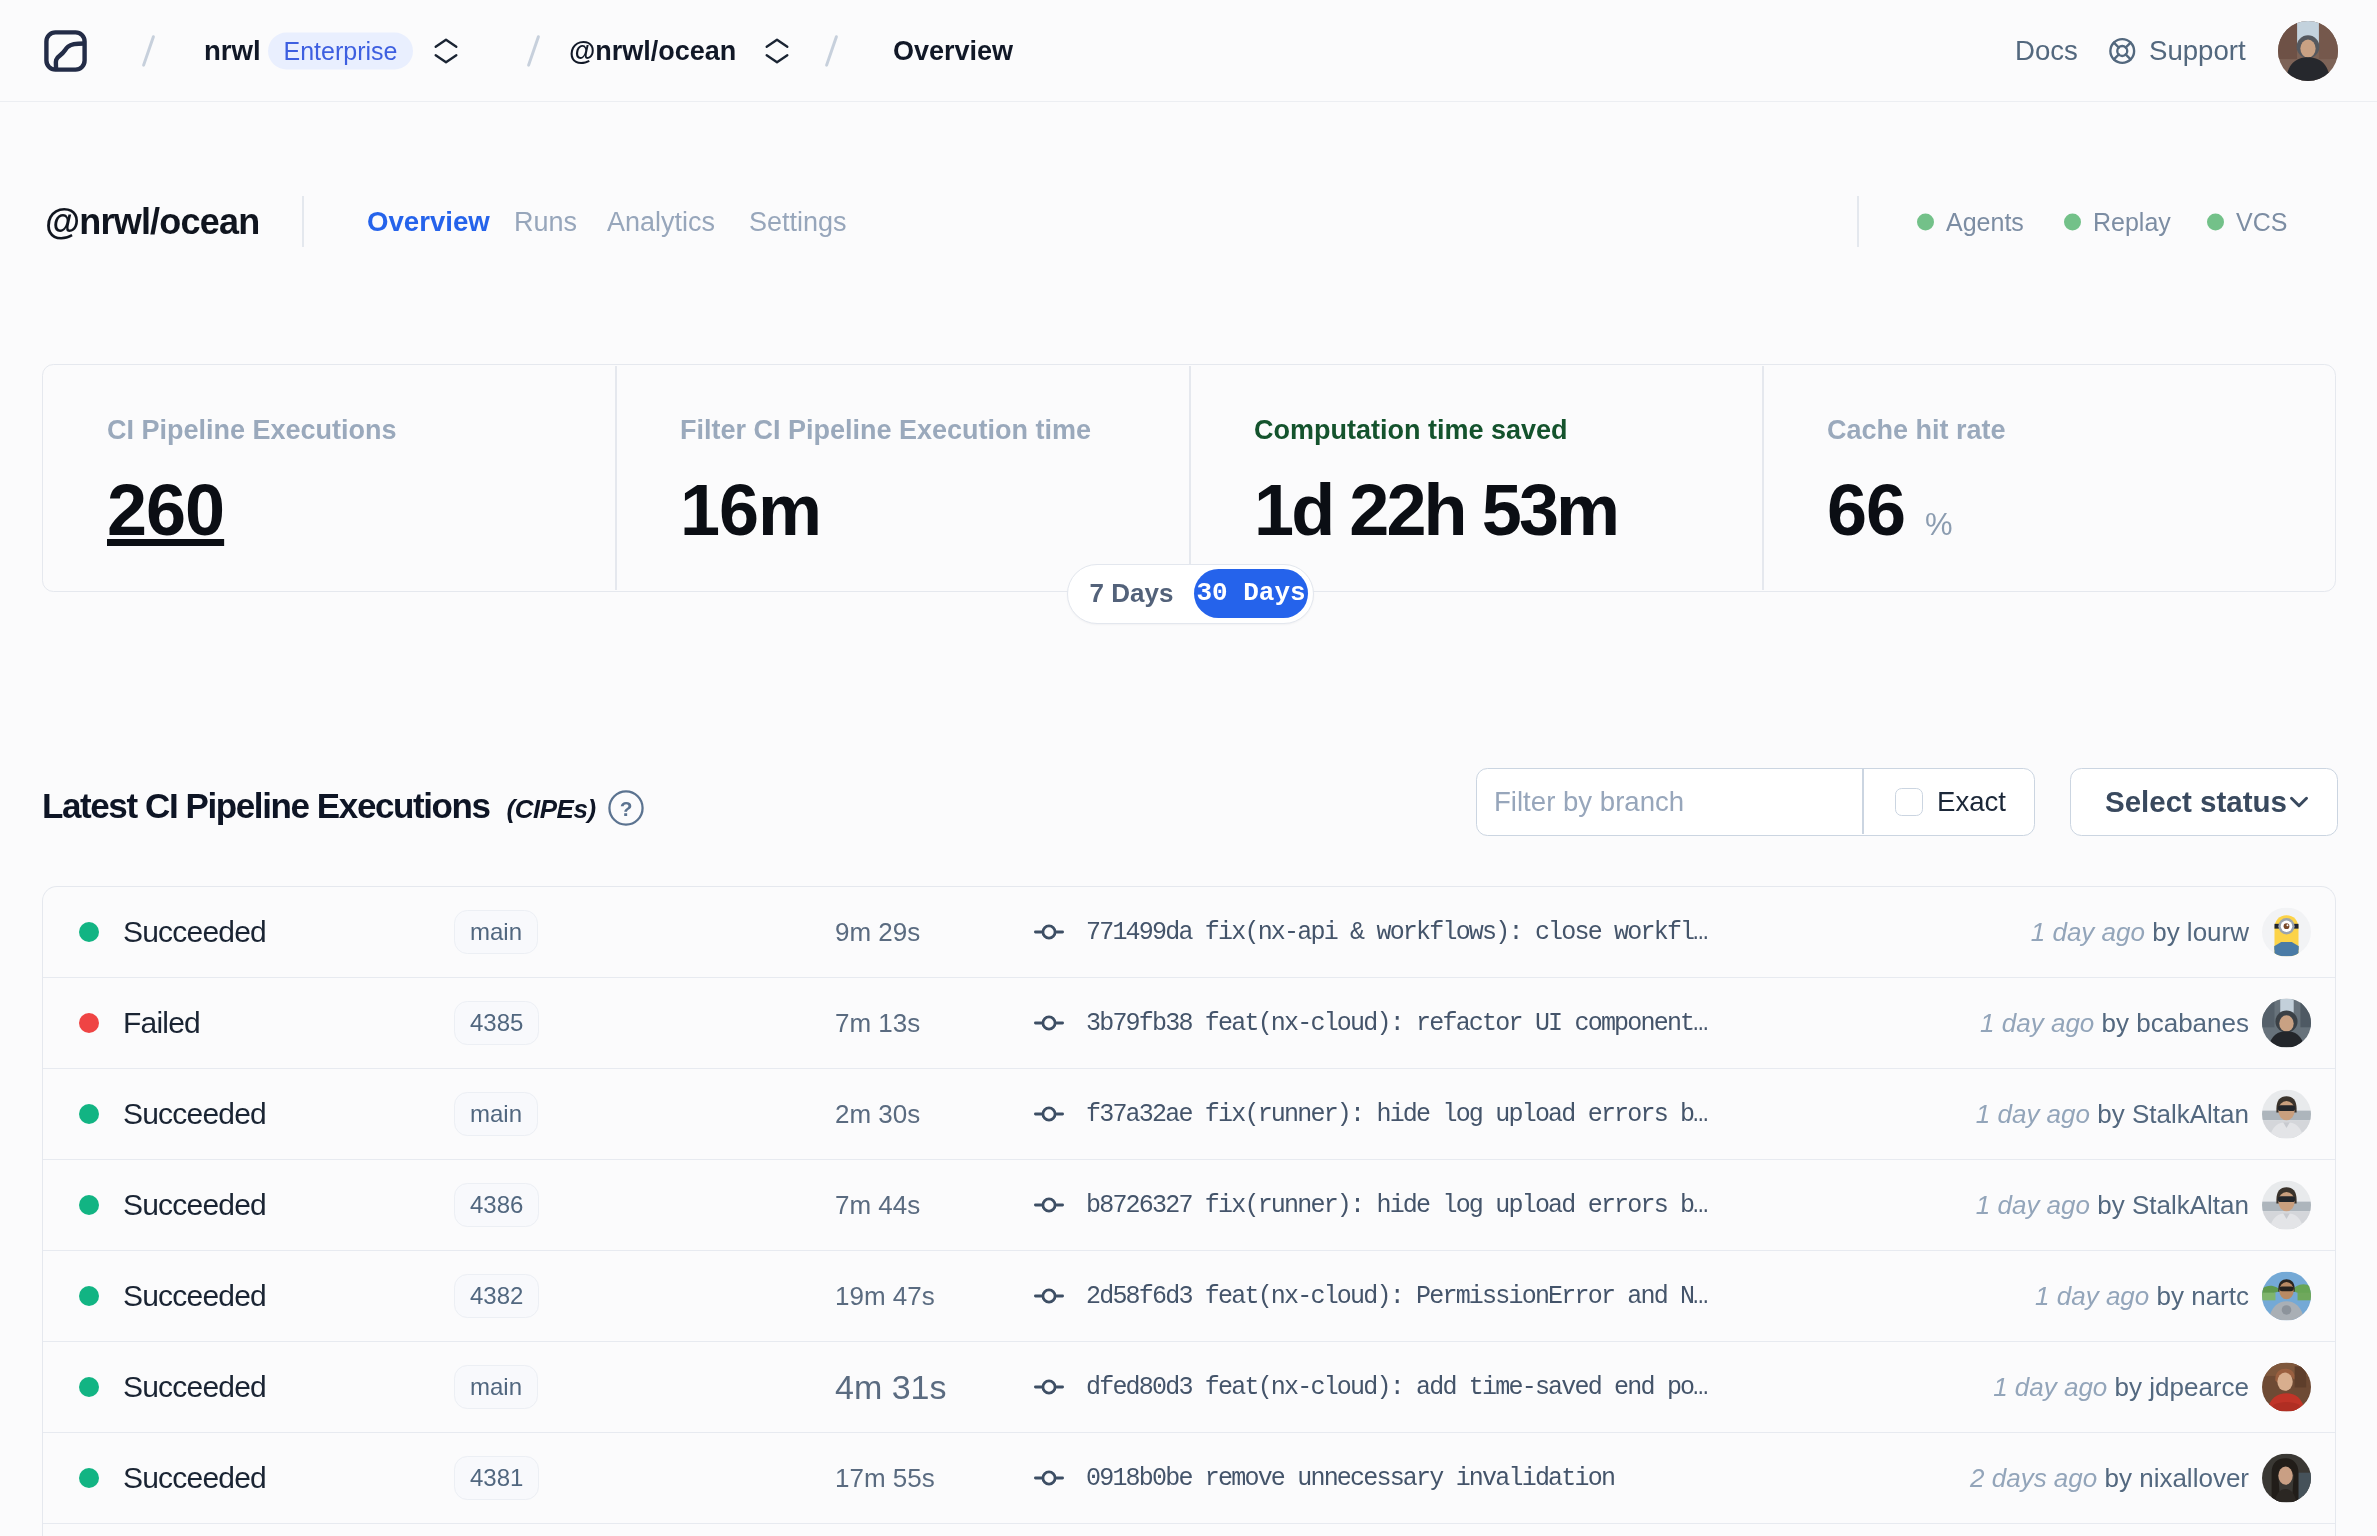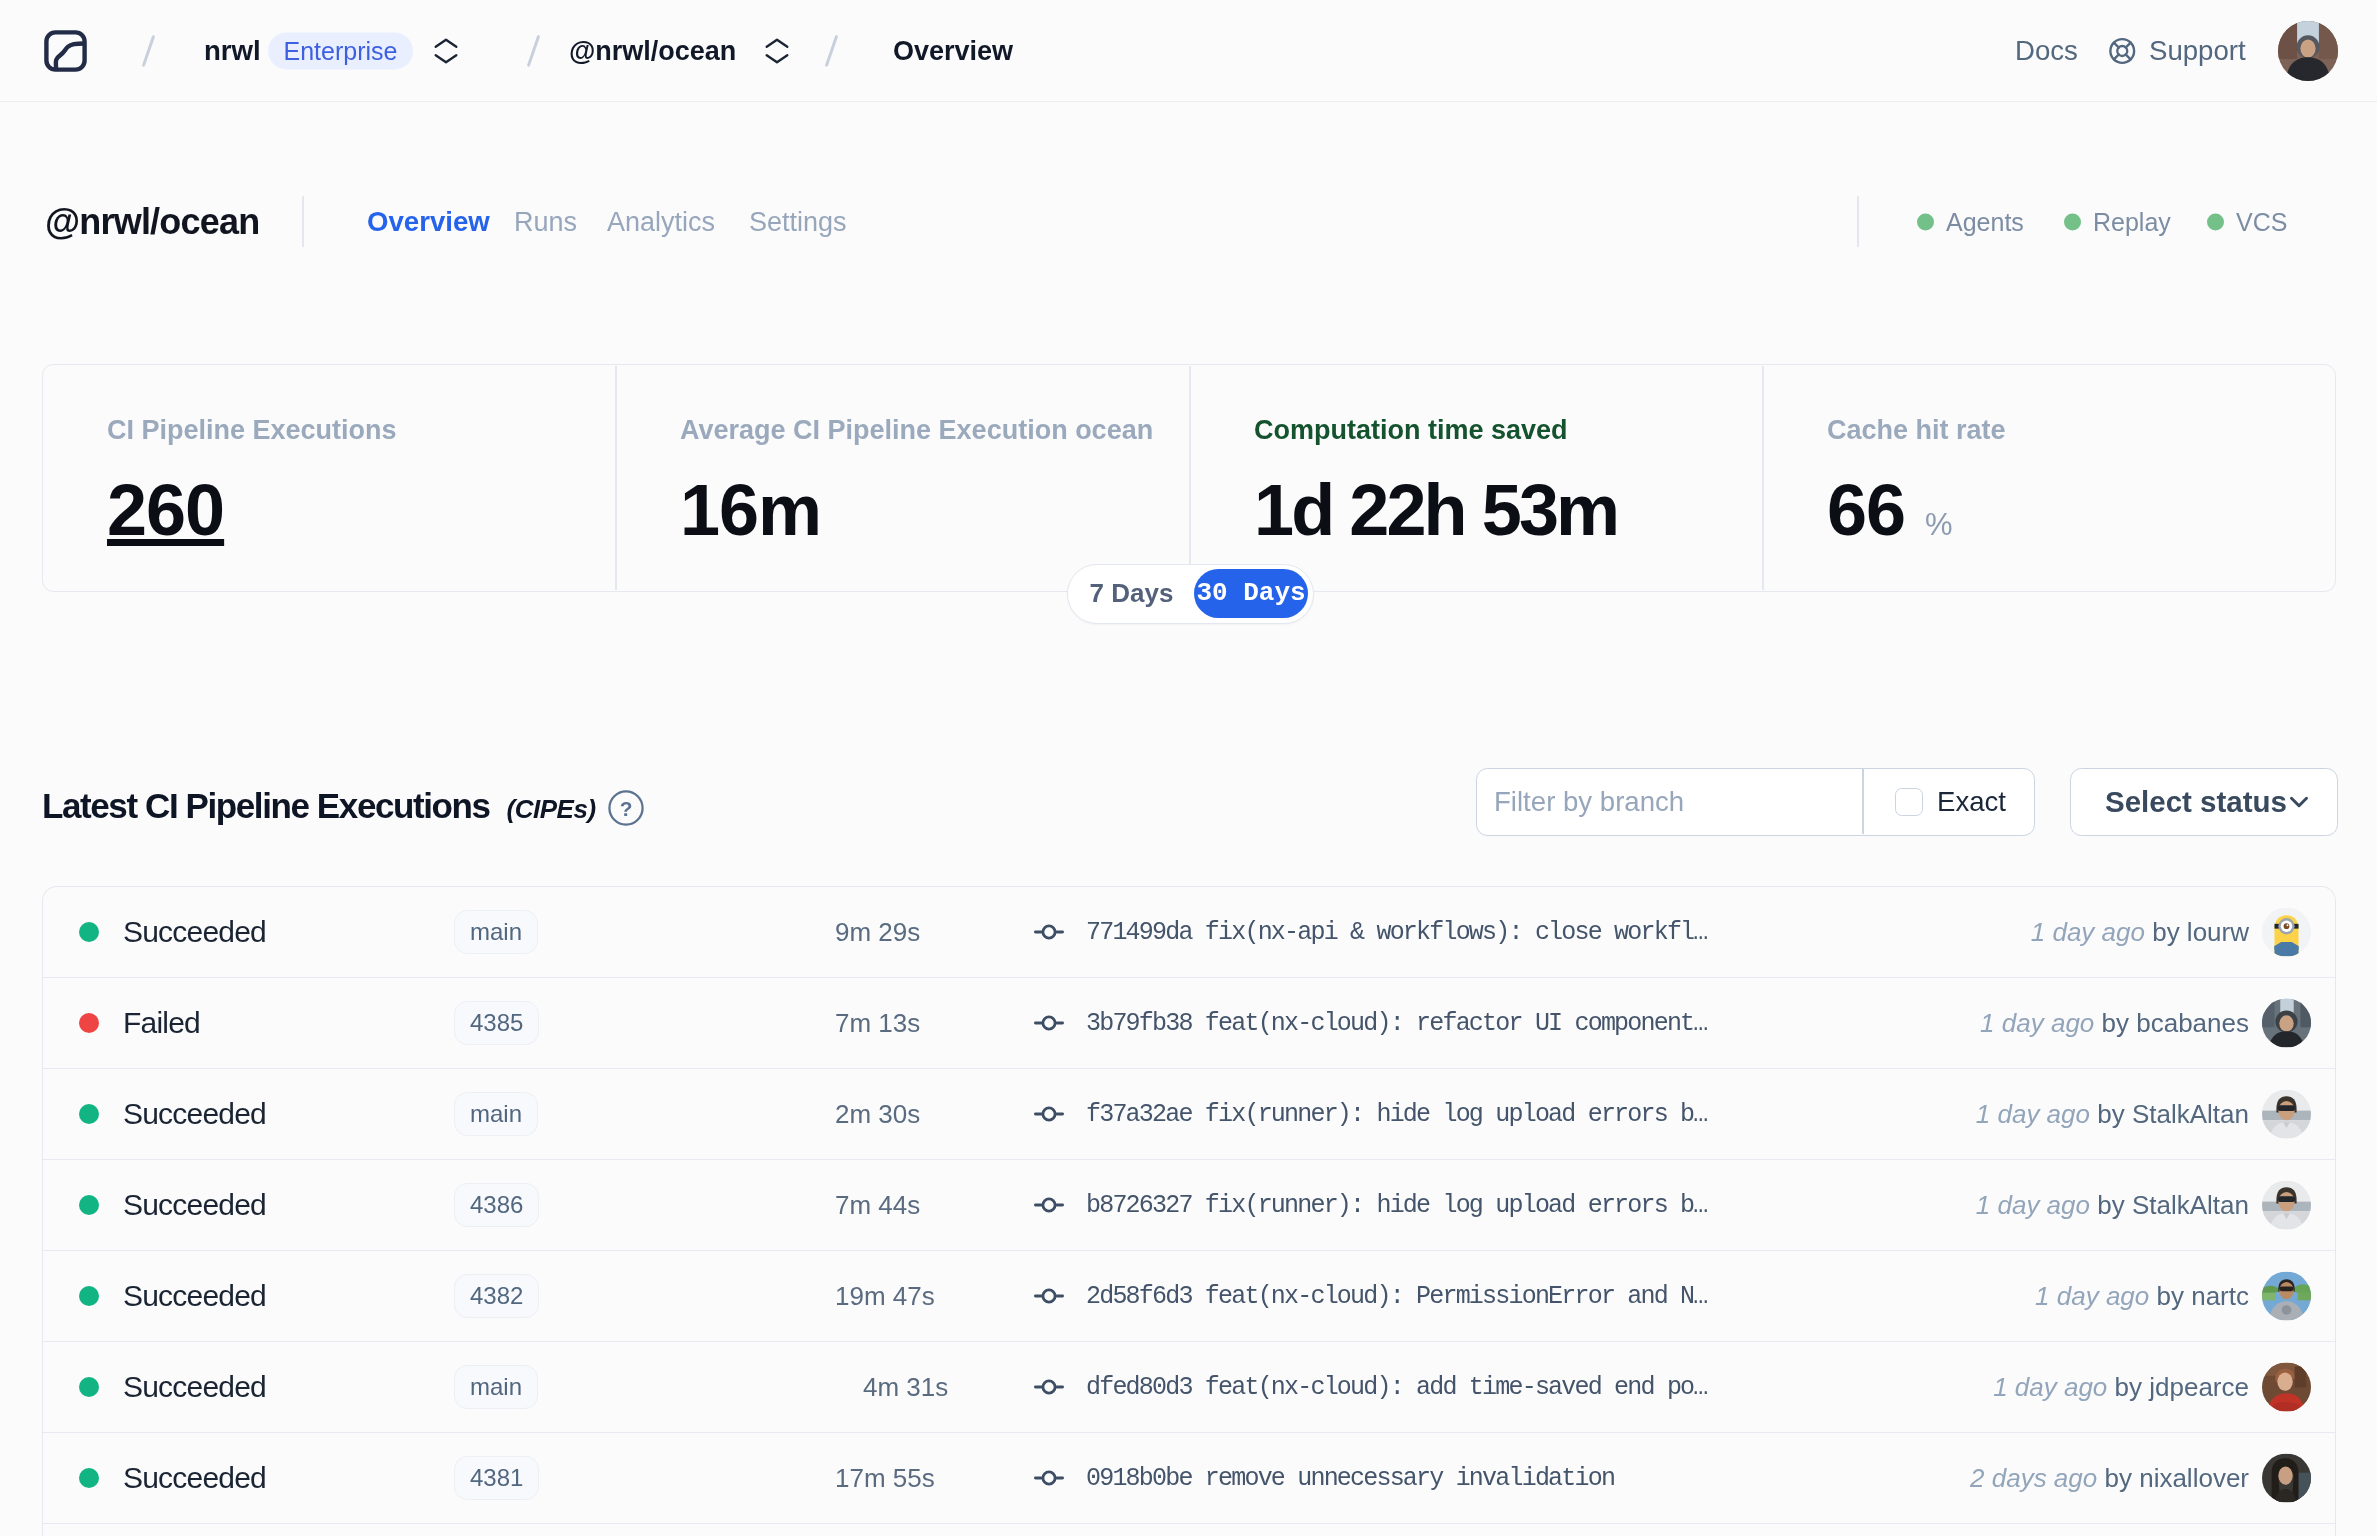--- a/index.html
+++ b/index.html
@@ -72,21 +72,21 @@
   <div class="vc" style="left:1946px;top:120px;font-size:25px;font-weight:500;color:#7C8DA3;">Agents</div>
   <div class="abs" style="left:2064px;top:120px;transform:translateY(-50%);width:17px;height:17px;border-radius:50%;background:#73C189;"></div>
   <div class="vc" style="left:2093px;top:120px;font-size:25px;font-weight:500;color:#7C8DA3;">Replay</div>
   <div class="abs" style="left:2207px;top:120px;transform:translateY(-50%);width:17px;height:17px;border-radius:50%;background:#73C189;"></div>
   <div class="vc" style="left:2236px;top:120px;font-size:25px;font-weight:500;color:#7C8DA3;">VCS</div>
 </div>
 <div class="abs" style="left:42px;top:364px;width:2294px;height:228px;border:1.9px solid #E5E8EE;border-radius:11.4px;"></div>
 <div class="abs" style="left:107px;top:417px;font-size:27px;font-weight:600;color:#9AA9BC;line-height:1;">CI Pipeline Executions</div>
 <div class="abs" style="left:107px;top:474px;font-size:72px;font-weight:700;color:#0B0E14;line-height:1;text-decoration:underline;"><span style="letter-spacing:-1px;">260</span></div>
 <div class="abs" style="left:615px;top:366px;width:1.9px;height:224px;background:#E5E8EE;"></div>
-<div class="abs" style="left:680px;top:417px;font-size:27px;font-weight:600;color:#9AA9BC;line-height:1;">Average CI Pipeline Execution ocean</div>
+<div class="abs" style="left:680px;top:417px;font-size:27px;font-weight:600;color:#9AA9BC;line-height:1;">Filter CI Pipeline Execution time</div>
 <div class="abs" style="left:680px;top:474px;font-size:72px;font-weight:700;color:#0B0E14;line-height:1;"><span style="letter-spacing:-1px;">16m</span></div>
 <div class="abs" style="left:1189px;top:366px;width:1.9px;height:224px;background:#E5E8EE;"></div>
 <div class="abs" style="left:1254px;top:417px;font-size:27px;font-weight:600;color:#14532d;line-height:1;">Computation time saved</div>
 <div class="abs" style="left:1254px;top:474px;font-size:72px;font-weight:700;color:#0B0E14;line-height:1;"><span style="letter-spacing:-2.9px;text-align:center;">1d 22h 53m</span></div>
 <div class="abs" style="left:1762px;top:366px;width:1.9px;height:224px;background:#E5E8EE;"></div>
 <div class="abs" style="left:1827px;top:417px;font-size:27px;font-weight:600;color:#9AA9BC;line-height:1;">Cache hit rate</div>
 <div class="abs" style="left:1827px;top:474px;font-size:72px;font-weight:700;color:#0B0E14;line-height:1;"><span style="letter-spacing:-1px;">66</span> <span style="font-size:31px;font-weight:400;color:#8B9CB0;letter-spacing:0;">%</span></div>
 
 <div class="abs" style="left:1067px;top:564px;width:247px;height:60px;background:#FFFFFF;border:1.9px solid #E3E7EE;border-radius:30px;box-shadow:0 1px 1.9px rgba(15,23,42,0.04);">
   <div class="abs" style="left:0;top:0;width:127px;height:56px;display:flex;align-items:center;justify-content:center;font-size:26px;font-weight:600;color:#53627A;">7 Days</div>
@@ -270,21 +270,21 @@
 <path d="M7 51 C9 37 17 31 25.5 31 C34 31 42 37 44 51 Z" fill="#A9AFB5"></path>
 <circle cx="25.5" cy="40" r="5" fill="#8C939B"></circle>
 </g>
         </svg>
       </div>
 </div>
 <div class="abs" style="left:0;top:455px;width:2294px;height:91px;border-bottom:1.9px solid #E7EAF0;">
   <div class="vc" style="left:36px;width:20px;height:20px;border-radius:50%;background:#12B483;"></div>
   <div class="vc" style="left:80px;font-size:30px;font-weight:500;letter-spacing:-0.8px;color:#1A2433;">Succeeded</div>
   <div class="vc" style="left:411px;height:44px;padding:0 15px;display:flex;align-items:center;background:#F8F9FC;border:1.9px solid #ECEFF4;border-radius:13.3px;font-size:24px;color:#51677F;">main</div>
-  <div class="vc" style="left:820px;font-size:26px;color:#5A6B80;">4m 31s</div>
+  <div class="vc" style="left:792px;font-size:34px;color:#5A6B80;">4m 31s</div>
   <svg class="vc" style="left:991px;" width="30" height="19" viewBox="0 0 32 20" fill="none" stroke="#3D4E64" stroke-width="3" stroke-linecap="round">
         <line x1="1.5" y1="10" x2="8" y2="10"></line>
         <circle cx="16" cy="10" r="6.5"></circle>
         <line x1="24" y1="10" x2="30.5" y2="10"></line>
       </svg>
   <div class="vc" style="left:1043px;font-family:'Liberation Mono',monospace;font-size:25px;letter-spacing:-1.8px;color:#44546A;white-space:pre;">dfed80d3 feat(nx-cloud): add time-saved end po…</div>
   <div class="vc" style="right:88px;font-size:26px;color:#53687F;"><span style="font-style:italic;color:#93A5BA;">1 day ago</span> by jdpearce</div>
   <div class="vc" style="right:26px;width:49px;height:49px;">
         <svg width="49" height="49" viewBox="0 0 51 51">
           <defs>

